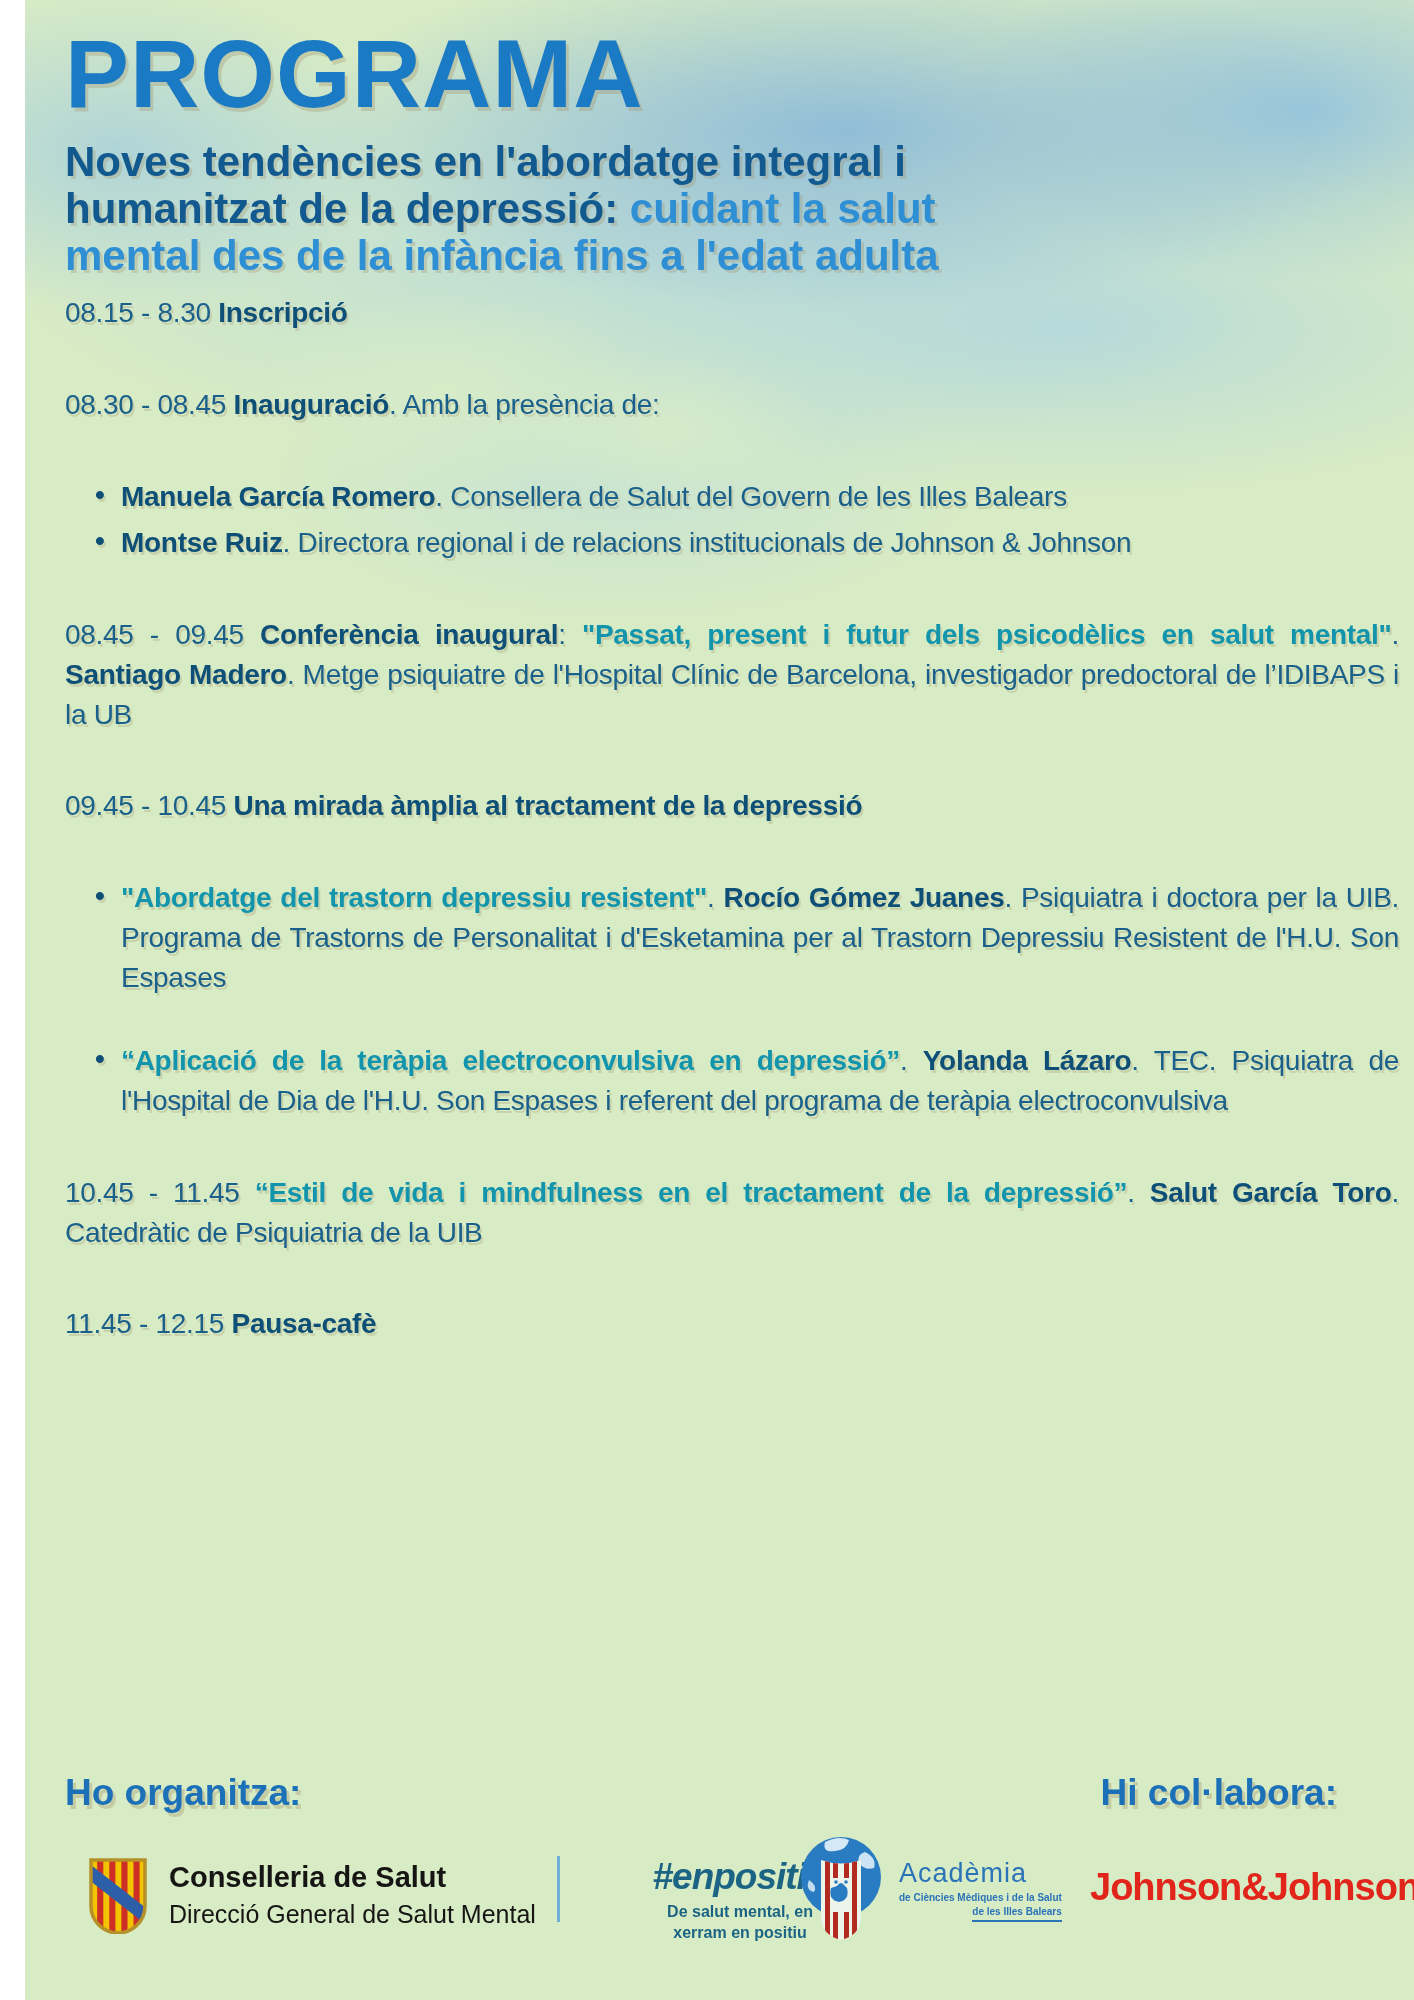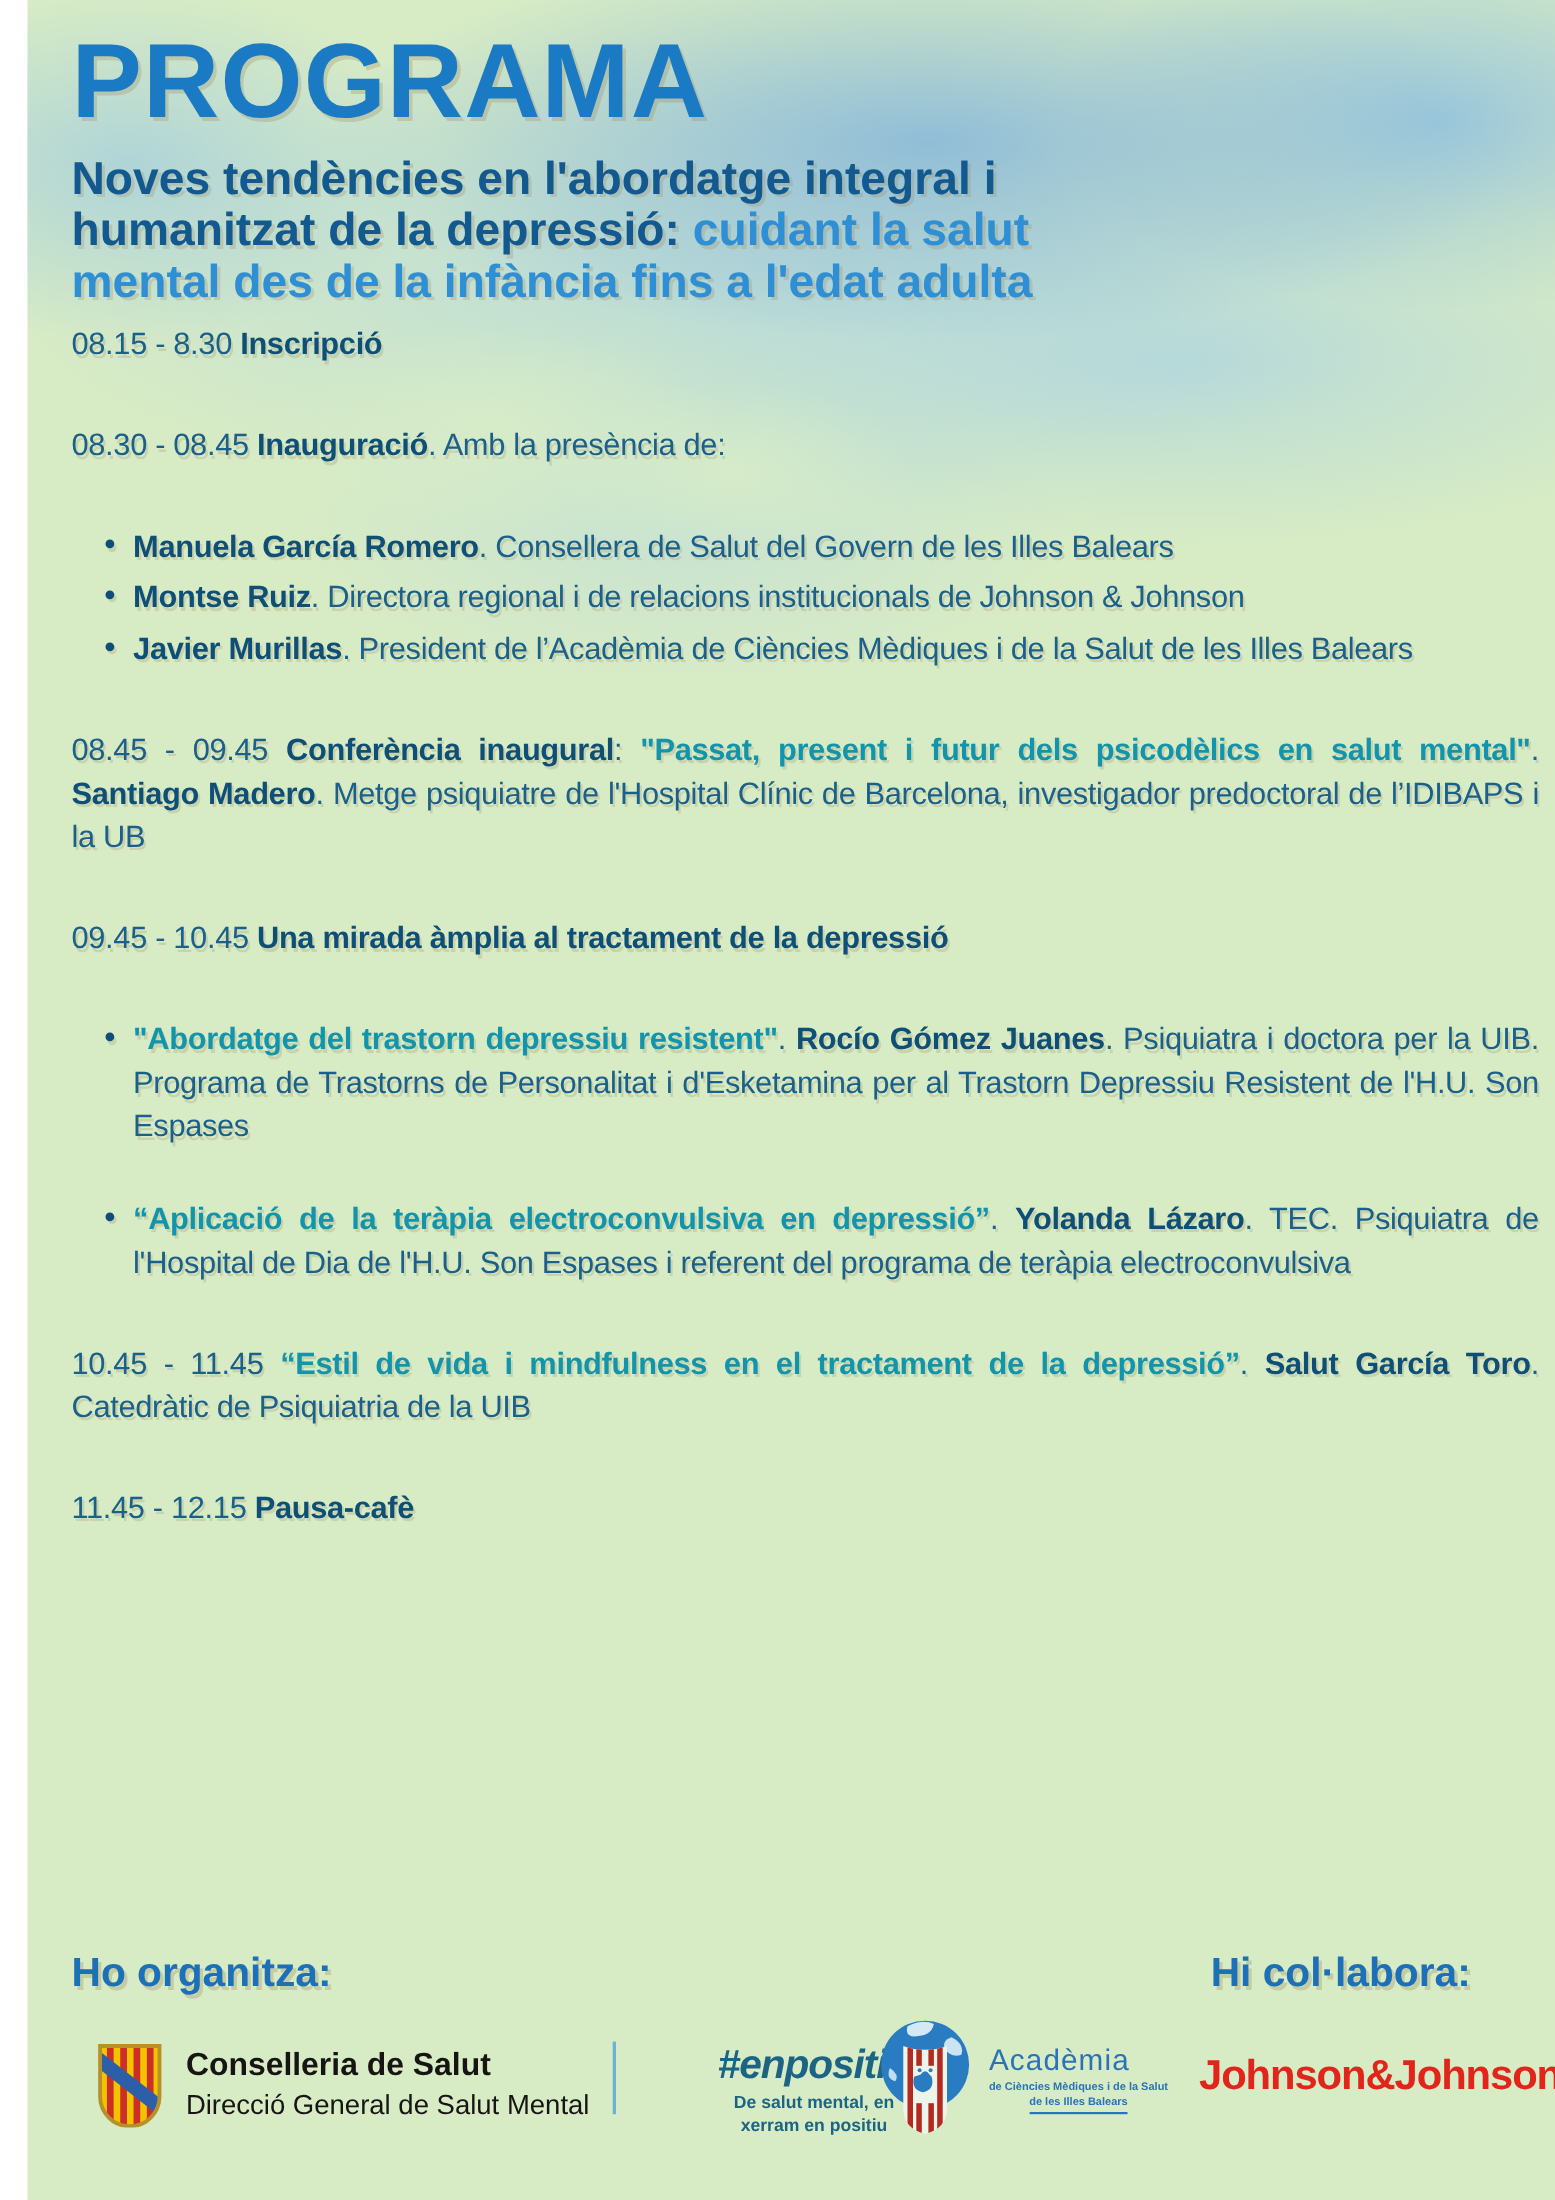--- a/index.html
+++ b/index.html
@@ -71,21 +71,21 @@
     background:var(--divider-blue,#6fb0d6);}
 
   .logo-enpositiu{position:absolute;left:545px;top:42px;width:260px;text-align:center;
     color:var(--enpositiu-blue,#1c6484);}
   .enpositiu-hashtag{font-size:37px;font-weight:700;font-style:italic;letter-spacing:-1px;}
   .enpositiu-tagline{font-size:16px;font-weight:700;line-height:1.3;margin-top:4px;}
 
   .logo-academia{position:absolute;left:730px;top:20px;display:flex;align-items:flex-start;gap:12px;}
   .academia-text{margin-top:24px;color:var(--academia-blue,#2a73b8);}
   .academia-name{font-size:27px;font-weight:500;letter-spacing:1px;}
-  .academia-small{font-size:10px;font-weight:700;text-align:center;line-height:1.35;margin-top:2px;}
+  .academia-small{font-size:10px;font-weight:700;text-align:right;line-height:1.35;margin-top:2px;}
   .academia-small .u{display:inline-block;border-bottom:2px solid var(--academia-blue,#2a73b8);padding-bottom:2px;}
 
   .logo-jnj{position:absolute;left:1025px;top:52px;font-size:38px;font-weight:700;letter-spacing:-1px;
     color:var(--jnj-red,#e2251b);}
 </style>
 </head>
 <body>
 
 <div class="poster">
   <div class="content">
@@ -94,21 +94,20 @@
 
     <div class="subtitle"><span>Noves tendències en l'abordatge integral i humanitzat de la depressió: </span><span class="light">cuidant la salut mental des de la infància fins a l'edat adulta</span></div>
 
 
     <div class="schedule">
         <p class="sched-line"><span class="seg-time">08.15 - 8.30 </span><span class="seg-bold">Inscripció</span></p>
         <p class="sched-line"><span class="seg-time">08.30 - 08.45 </span><span class="seg-bold">Inauguració</span><span class="seg-normal">. Amb la presència de:</span></p>
         <ul class="bullets">
           <li><span class="seg-bold">Manuela García Romero</span><span class="seg-normal">. Consellera de Salut del Govern de les Illes Balears</span></li>
           <li class="justify"><span class="seg-bold">Montse Ruiz</span><span class="seg-normal">. Directora regional i de relacions institucionals de Johnson &amp; Johnson</span></li>
-          <li class="justify"><span class="seg-bold">Javier Murillas</span><span class="seg-normal">. President de l’Acadèmia de Ciències Mèdiques i de la Salut de les Illes Balears</span></li>
         </ul>
         <p class="sched-line justify"><span class="seg-time">08.45 - 09.45 </span><span class="seg-bold">Conferència inaugural</span><span class="seg-normal">: </span><span class="seg-teal">"Passat, present i futur dels psicodèlics en salut mental"</span><span class="seg-normal">. </span><span class="seg-bold">Santiago Madero</span><span class="seg-normal">. Metge psiquiatre de l'Hospital Clínic de Barcelona, investigador predoctoral de l’IDIBAPS i la UB</span></p>
         <p class="sched-line"><span class="seg-time">09.45 - 10.45 </span><span class="seg-bold">Una mirada àmplia al tractament de la depressió</span></p>
         <ul class="bullets spaced">
           <li class="justify"><span class="seg-teal">"Abordatge del trastorn depressiu resistent"</span><span class="seg-normal">. </span><span class="seg-bold">Rocío Gómez Juanes</span><span class="seg-normal">. Psiquiatra i doctora per la UIB. Programa de Trastorns de Personalitat i d'Esketamina per al Trastorn Depressiu Resistent de l'H.U. Son Espases</span></li>
           <li class="justify"><span class="seg-teal">“Aplicació de la teràpia electroconvulsiva en depressió”</span><span class="seg-normal">. </span><span class="seg-bold">Yolanda Lázaro</span><span class="seg-normal">. TEC. Psiquiatra de l'Hospital de Dia de l'H.U. Son Espases i referent del programa de teràpia electroconvulsiva</span></li>
         </ul>
         <p class="sched-line justify"><span class="seg-time">10.45 - 11.45 </span><span class="seg-teal">“Estil de vida i mindfulness en el tractament de la depressió”</span><span class="seg-normal">. </span><span class="seg-bold">Salut García Toro</span><span class="seg-normal">. Catedràtic de Psiquiatria de la UIB</span></p>
         <p class="sched-line"><span class="seg-time">11.45 - 12.15 </span><span class="seg-bold">Pausa-cafè</span></p>
       </div>

